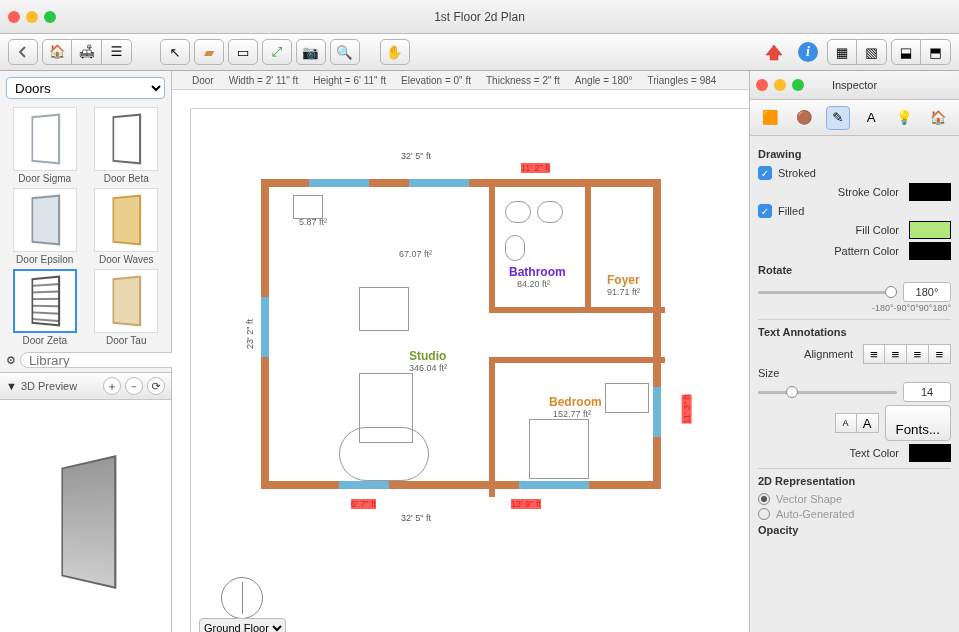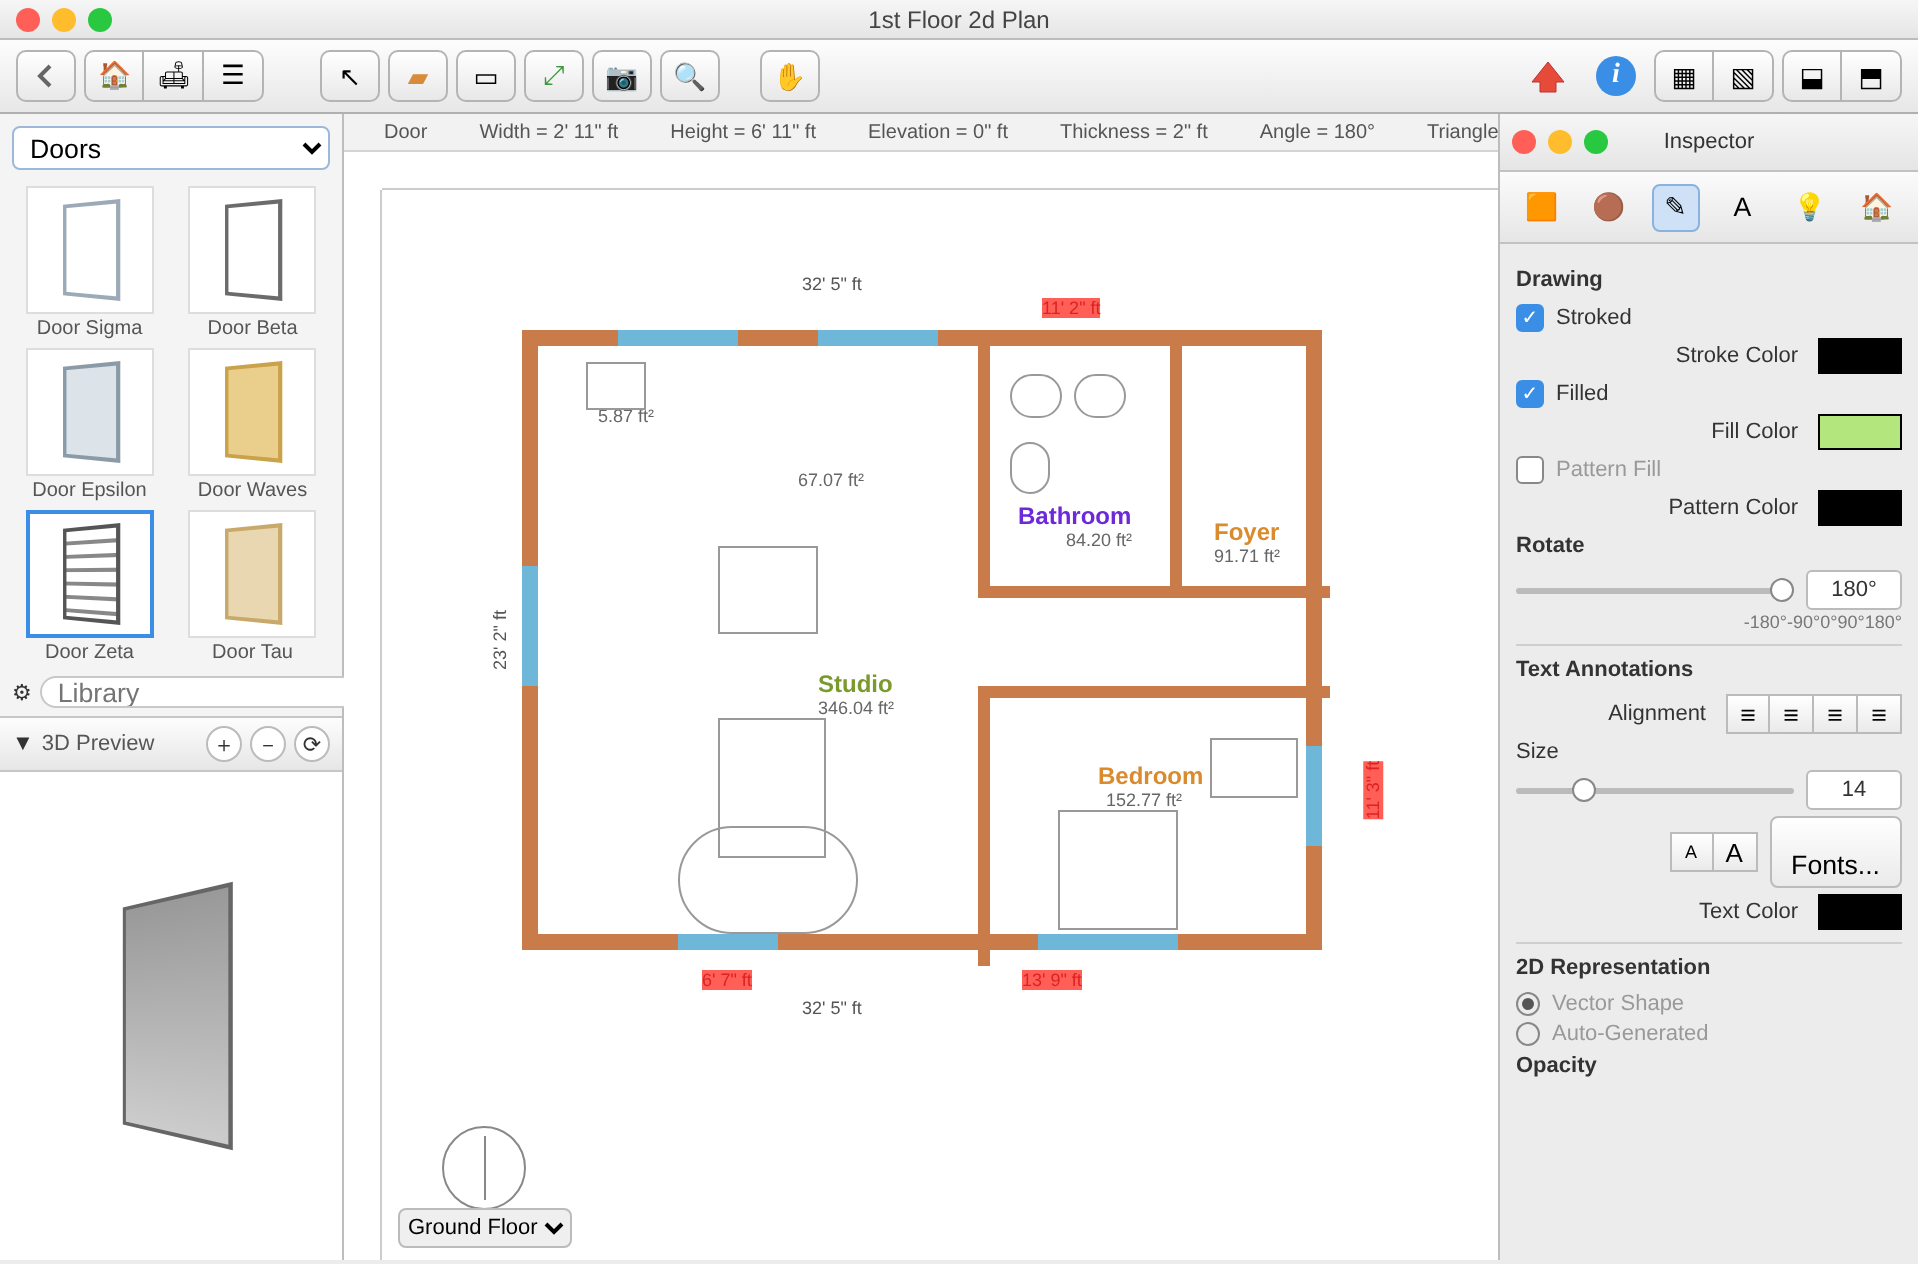--- a/index.html
+++ b/index.html
@@ -1,19 +1,19 @@
 <!DOCTYPE html>
 <html><head>
 <meta charset="utf-8">
 <style>
 * { box-sizing: border-box; margin: 0; padding: 0; font-family: -apple-system, "Helvetica Neue", Arial, sans-serif; }
 body { width: 959px; height: 632px; background: #ececec; overflow: hidden; font-size: 11px; color: #333; }
 
 
-.titlebar { height: 20px; background: linear-gradient(#f6f6f6,#e5e5e5); display:flex; align-items:center; padding:0 8px; border-bottom:1px solid #bcbcbc; position:relative;}
+.titlebar { height: 34px; background: linear-gradient(#f6f6f6,#e5e5e5); display:flex; align-items:center; padding:0 8px; border-bottom:1px solid #bcbcbc; position:relative;}
 .traffic { display:flex; gap:6px; }
 .traffic span { width:12px; height:12px; border-radius:50%; display:inline-block; }
 .red{background:#ff5f57}.yellow{background:#ffbd2e}.green{background:#28c840}
 .titlebar .title { position:absolute; left:0; right:0; text-align:center; font-size:12px; color:#444; }
 
 
 .toolbar { height:37px; background:linear-gradient(#fdfdfd,#e7e7e7); border-bottom:1px solid #b0b0b0; display:flex; align-items:center; padding:0 8px; gap:4px;}
 .tbtn, .tbtn-group button { height:26px; min-width:30px; border:1px solid #b4b4b4; border-radius:5px; background:linear-gradient(#fff,#e8e8e8); display:inline-flex; align-items:center; justify-content:center; cursor:pointer; }
 .tbtn-group{display:flex}
 .tbtn-group button{border-radius:0}
@@ -39,21 +39,21 @@
 .lib-search{display:flex;align-items:center;gap:4px;padding:4px 6px}
 .lib-search input{flex:1;height:16px;border:1px solid #c8c8c8;border-radius:10px;padding:0 8px}
 .preview-hdr{background:linear-gradient(#fdfdfd,#e6e6e6);border-top:1px solid #c6c6c6;border-bottom:1px solid #c6c6c6;padding:4px 6px;display:flex;align-items:center;gap:4px}
 .preview-hdr .ttl{font-size:11px;color:#555}
 .preview-hdr .zoom-btn{width:18px;height:18px;border:1px solid #bbb;border-radius:9px;background:#fff;display:flex;align-items:center;justify-content:center;font-size:11px;cursor:pointer}
 .preview-area{flex:1;background:#fff;display:flex;align-items:center;justify-content:center}
 .preview-area .door3d{width:60px;height:120px;border:2px solid #666;transform:perspective(120px) rotateY(-25deg);background:linear-gradient(#999,#ccc)}
 
 
 .canvas-wrap{flex:1;display:flex;flex-direction:column;background:#fff;min-width:0}
-.status-strip{height:19px;background:#f2f2f2;border-bottom:1px solid #d4d4d4;display:flex;align-items:center;font-size:10px;color:#555;padding-left:20px;gap:26px}
+.status-strip{height:19px;background:#f2f2f2;border-bottom:1px solid #d4d4d4;display:flex;align-items:center;font-size:10px;color:#555;padding-left:20px;gap:15px}
 .status-strip span{white-space:nowrap}
 .ruler-h{height:19px;background:#fff;border-bottom:1px solid #ccc;margin-left:19px}
 .canvas-body{flex:1;display:flex;min-height:0}
 .ruler-v{width:19px;background:#fff;border-right:1px solid #ccc}
 .plan{flex:1;background:#fff;position:relative;overflow:hidden}
 .floorplan{position:absolute;left:50px;top:40px;width:440px;height:370px;}
 .fp-outer{position:absolute;left:20px;top:30px;width:400px;height:310px;border:8px solid #c97b4a;background-image:repeating-linear-gradient(0deg,#c97b4a 0 2px,transparent 2px 6px),repeating-linear-gradient(90deg,#c97b4a 0 2px,transparent 2px 6px);background-size:100% 8px,8px 100%;background-repeat:no-repeat;background-position:top,left;}
 .fp-inner{position:absolute;inset:0;background:#fff}
 .room-lbl{position:absolute;font-weight:bold;font-size:12px}
 .room-area{position:absolute;font-size:9px;color:#666}
@@ -274,21 +274,21 @@
               <div class="room-wall" style="left:220px;top:170px;width:6px;height:140px"></div>
 
               <div style="position:absolute;left:40px;top:-8px;width:60px;height:8px;background:#6fb7d9"></div>
               <div style="position:absolute;left:140px;top:-8px;width:60px;height:8px;background:#6fb7d9"></div>
               <div style="position:absolute;left:-8px;top:110px;width:8px;height:60px;background:#6fb7d9"></div>
               <div style="position:absolute;right:-8px;top:200px;width:8px;height:50px;background:#6fb7d9"></div>
               <div style="position:absolute;left:70px;bottom:-8px;width:50px;height:8px;background:#6fb7d9"></div>
               <div style="position:absolute;left:250px;bottom:-8px;width:70px;height:8px;background:#6fb7d9"></div>
 
               <div class="room-lbl" style="left:240px;top:78px;color:#6d28d9">Bathroom</div>
-              <div class="room-area" style="left:264px;top:92px">84.20 ft²</div>
+              <div class="room-area" style="left:248px;top:92px">84.20 ft²</div>
 
               <div class="room-lbl" style="left:338px;top:86px;color:#d98b2e">Foyer</div>
               <div class="room-area" style="left:338px;top:100px">91.71 ft²</div>
 
               <div class="room-lbl" style="left:140px;top:162px;color:#7a9a2e">Studio</div>
               <div class="room-area" style="left:140px;top:176px">346.04 ft²</div>
 
               <div class="room-lbl" style="left:280px;top:208px;color:#d98b2e">Bedroom</div>
               <div class="room-area" style="left:284px;top:222px">152.77 ft²</div>
 
@@ -360,24 +360,20 @@
       <div class="row">
         <span class="ck checked">✓</span>
         <span style="flex:1">Filled</span>
       </div>
       <div class="row">
           <label>Fill Color</label>
           <div class="swatch green"></div>
         </div>
 
       <div class="row">
-        <span class="ck"></span>
-        <span style="flex:1;color:#999">Pattern Fill</span>
-      </div>
-      <div class="row">
           <label>Pattern Color</label>
           <div class="swatch black"></div>
         </div>
 
       <div class="sect-title">Rotate</div>
       <div class="row">
         <div class="slider">
             <div class="track"></div>
             <div class="thumb" style="left:calc(100% - 12px)"></div>
           </div>

